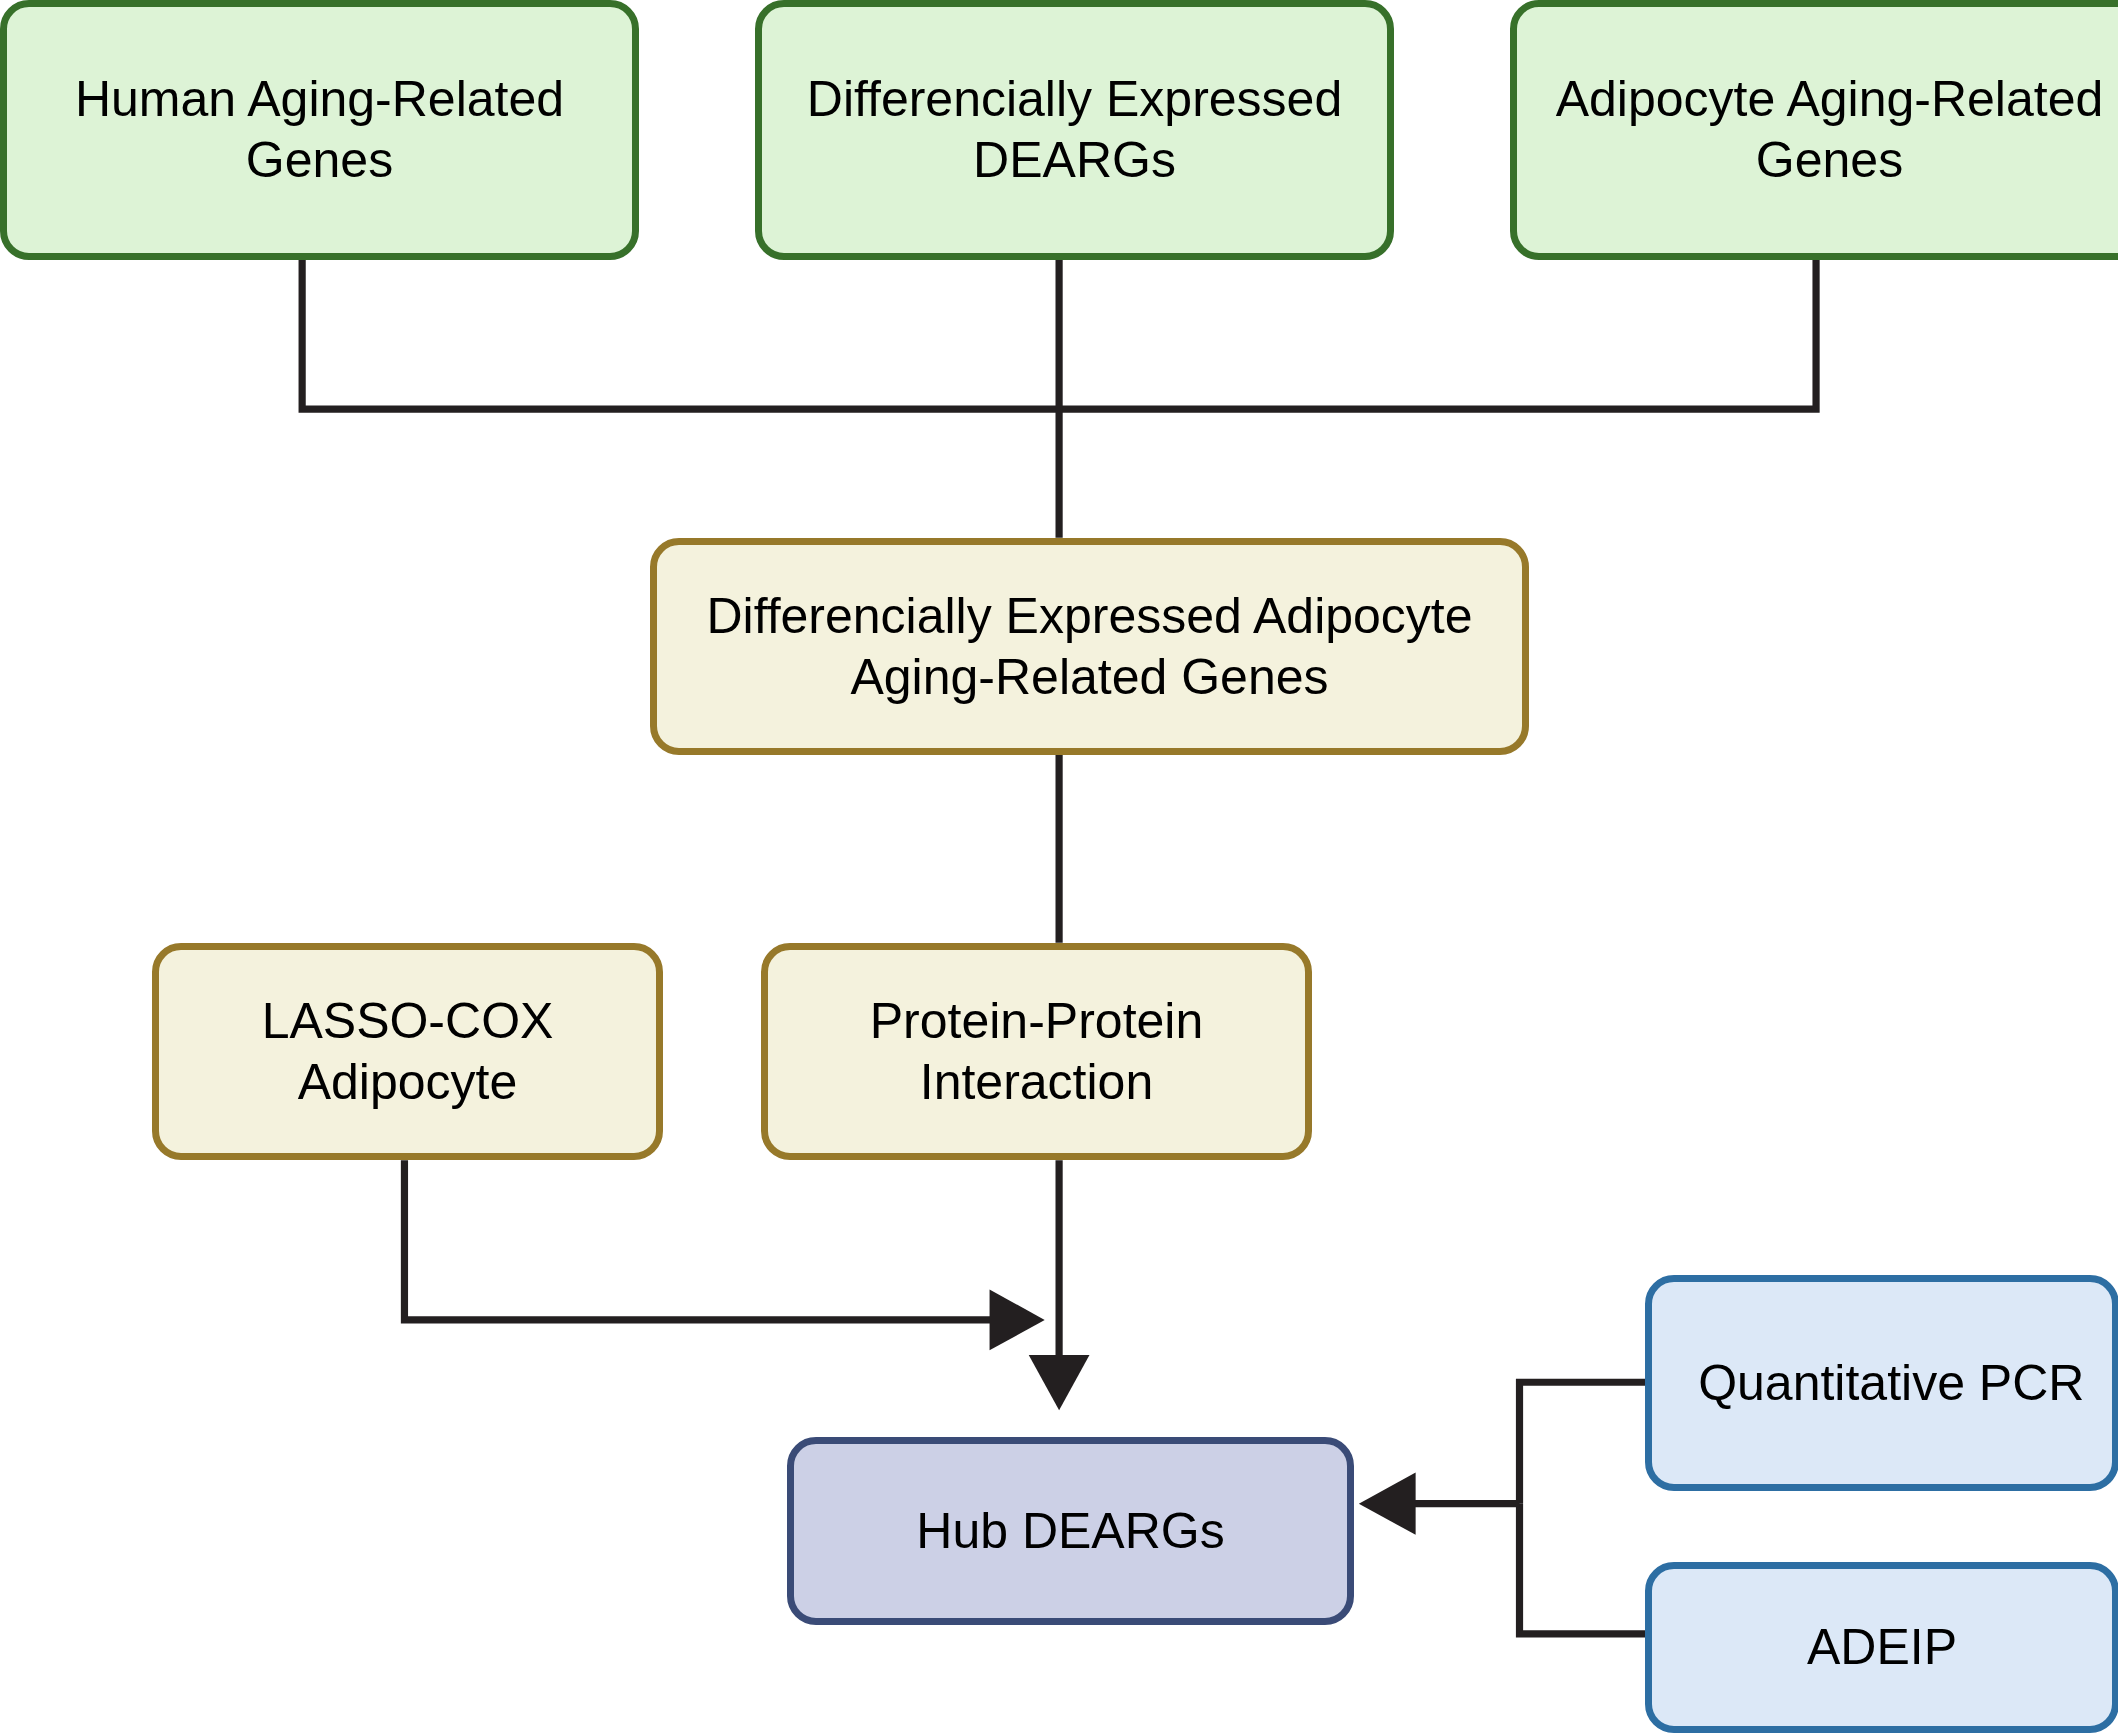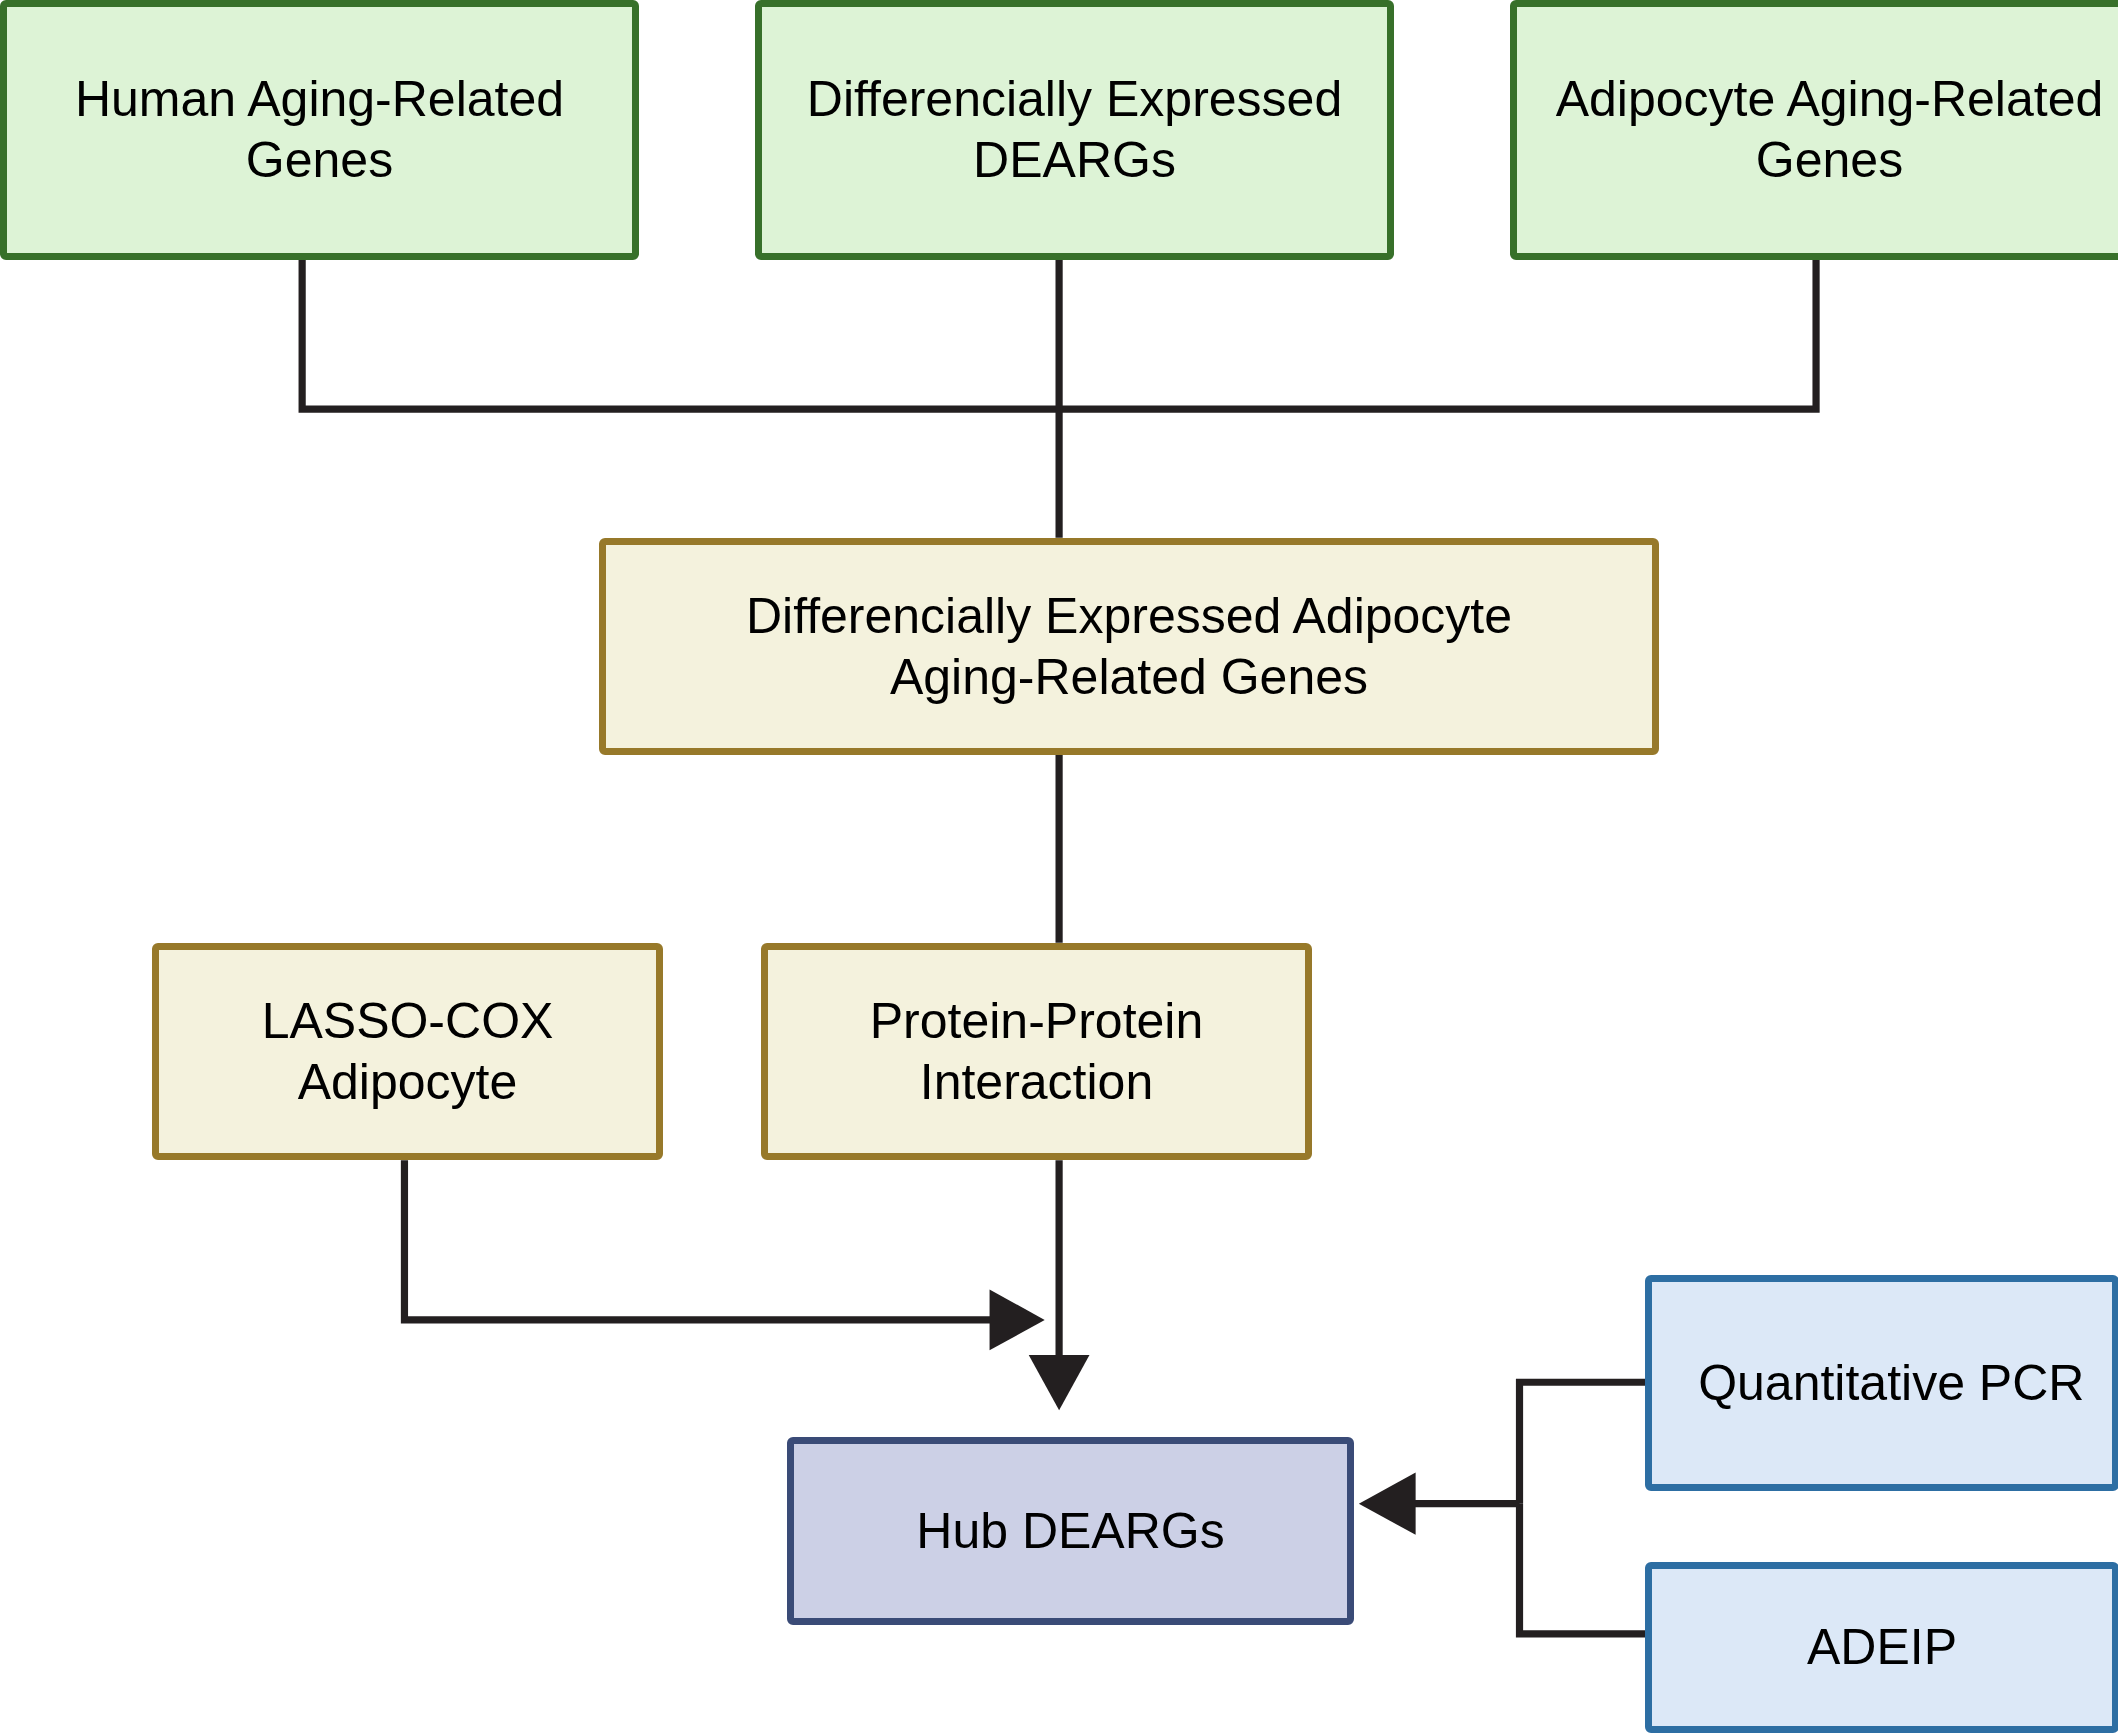--- a/index.html
+++ b/index.html
@@ -18,21 +18,21 @@
     background: #ffffff;
     overflow: hidden;
   }
   .node {
     position: absolute;
     box-sizing: border-box;
     display: flex;
     align-items: center;
     justify-content: center;
     text-align: center;
-    border-radius: 6px;
+    border-radius: 29px;
     border-style: solid;
     color: #000000;
     line-height: 1.22;
     padding: 4.8px 14.4px;
     white-space: pre-line;
     z-index: 5;
   }
   .node-green {
     background: #ddf3d6;
     border-color: #37702a;
@@ -107,21 +107,21 @@
 
   <div class="node node-green" style="left:0px; top:0px; width:639px; height:260px;">Human Aging-Related
 Genes</div>
 
   <div class="node node-green" style="left:755px; top:0px; width:639px; height:260px;">Differencially Expressed
 DEARGs</div>
 
   <div class="node node-green" style="left:1510px; top:0px; width:639px; height:260px;">Adipocyte Aging-Related
 Genes</div>
 
-  <div class="node node-yellow" style="left:599px; top:538px; width:1060px; height:217px;">Differencially Expressed Adipocyte
+  <div class="node node-yellow" style="left:650px; top:538px; width:879px; height:217px;">Differencially Expressed Adipocyte
 Aging-Related Genes</div>
 
   <div class="node node-yellow" style="left:152px; top:943px; width:511px; height:217px;">LASSO-COX
 Adipocyte</div>
 
   <div class="node node-yellow" style="left:761px; top:943px; width:551px; height:217px;">Protein-Protein
 Interaction</div>
 
   <div class="node node-hub" style="left:787px; top:1411px; width:567px; height:188px;">Hub DEARGs</div>
 

